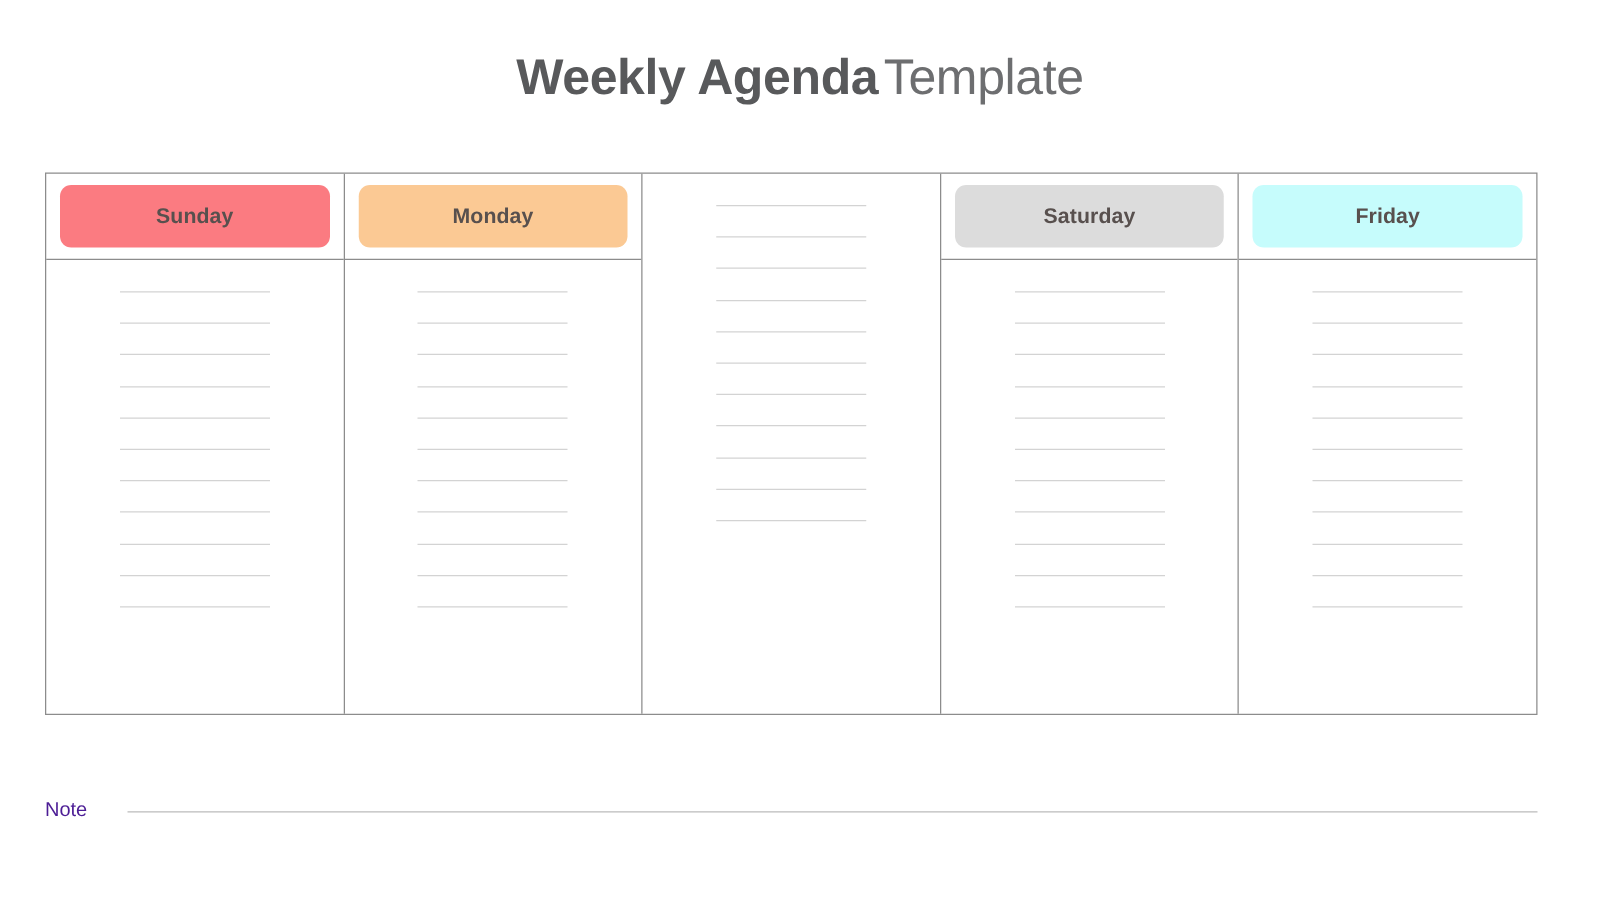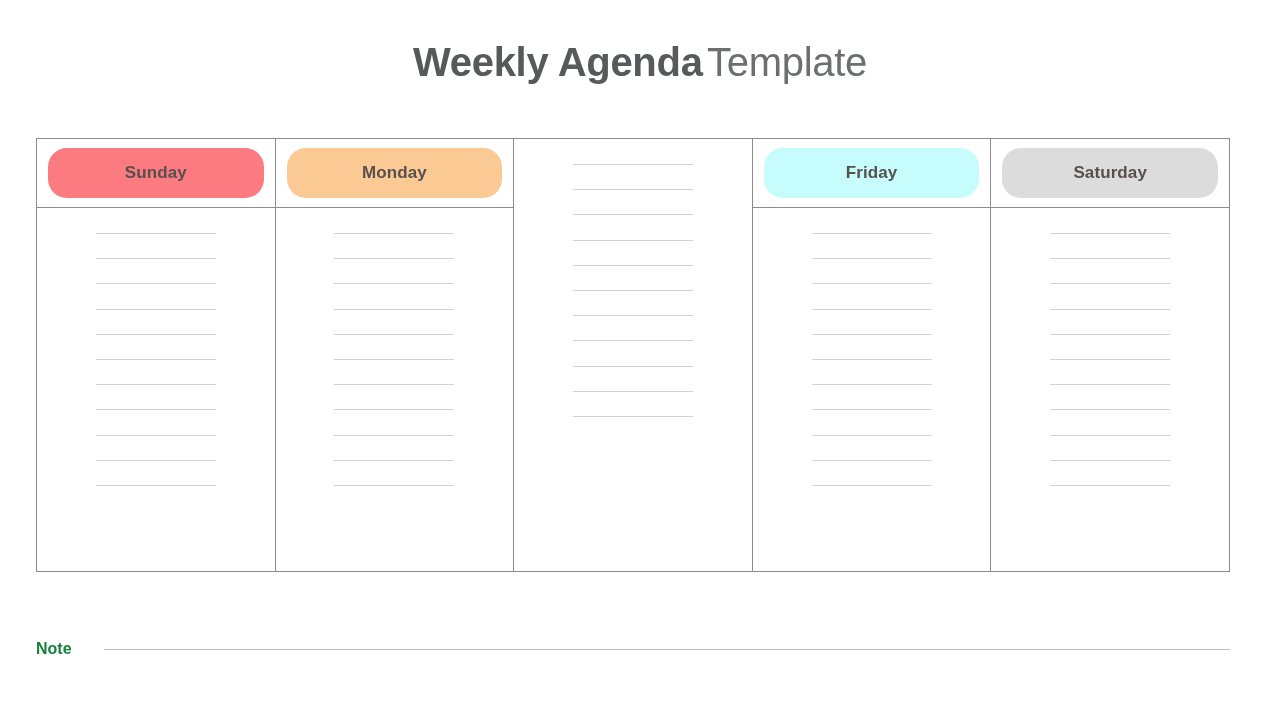--- a/index.html
+++ b/index.html
@@ -68,21 +68,21 @@
     border-bottom: 1px solid #8c8c8c;
     display: flex;
     align-items: center;
     justify-content: center;
     padding: 0 11px;
   }
 
   .day-chip {
     width: 100%;
     height: 50px;
-    border-radius: 19px;
+    border-radius: 9px;
     display: flex;
     align-items: center;
     justify-content: center;
     font-size: 17px;
     font-weight: bold;
     color: #58504e;
     letter-spacing: 0.1px;
   }
 
   .day-body {
@@ -108,22 +108,22 @@
   .note-row {
     position: absolute;
     left: 36px;
     top: 640px;
     width: 1194px;
     display: flex;
     align-items: center;
   }
   .note-label {
     font-size: 16px;
-    font-weight: bold;
-    color: #15803d;
+    font-weight: normal;
+    color: #4c1d95;
     flex: 0 0 auto;
     margin-right: 32px;
   }
   .note-line {
     flex: 1 1 auto;
     height: 1px;
     background: #bcbcbc;
   }
 </style>
 </head>
@@ -189,41 +189,41 @@
             <div class="rule-line"></div>
             <div class="rule-line"></div>
             <div class="rule-line"></div>
             <div class="rule-line"></div>
             <div class="rule-line"></div>
           </div>
         </div>
       </div>
       <div class="day-col">
         <div class="day-header">
+          <div class="day-chip" style="background: rgb(220, 220, 220);">Saturday</div>
+        </div>
+        <div class="day-body">
+          <div class="rule-list">
+            <div class="rule-line"></div>
+            <div class="rule-line"></div>
+            <div class="rule-line"></div>
+            <div class="rule-line"></div>
+            <div class="rule-line"></div>
+            <div class="rule-line"></div>
+            <div class="rule-line"></div>
+            <div class="rule-line"></div>
+            <div class="rule-line"></div>
+            <div class="rule-line"></div>
+            <div class="rule-line"></div>
+          </div>
+        </div>
+      </div>
+      <div class="day-col">
+        <div class="day-header">
           <div class="day-chip" style="background: rgb(198, 252, 252);">Friday</div>
-        </div>
-        <div class="day-body">
-          <div class="rule-list">
-            <div class="rule-line"></div>
-            <div class="rule-line"></div>
-            <div class="rule-line"></div>
-            <div class="rule-line"></div>
-            <div class="rule-line"></div>
-            <div class="rule-line"></div>
-            <div class="rule-line"></div>
-            <div class="rule-line"></div>
-            <div class="rule-line"></div>
-            <div class="rule-line"></div>
-            <div class="rule-line"></div>
-          </div>
-        </div>
-      </div>
-      <div class="day-col">
-        <div class="day-header">
-          <div class="day-chip" style="background: rgb(220, 220, 220);">Saturday</div>
         </div>
         <div class="day-body">
           <div class="rule-list">
             <div class="rule-line"></div>
             <div class="rule-line"></div>
             <div class="rule-line"></div>
             <div class="rule-line"></div>
             <div class="rule-line"></div>
             <div class="rule-line"></div>
             <div class="rule-line"></div>

